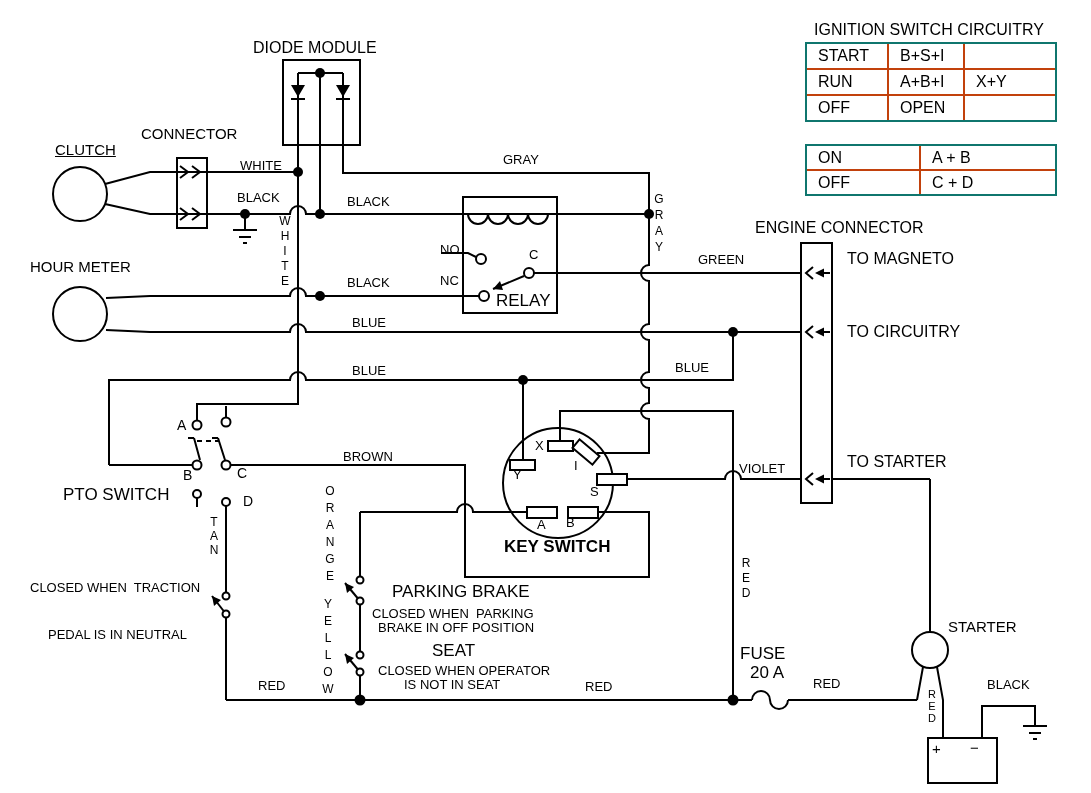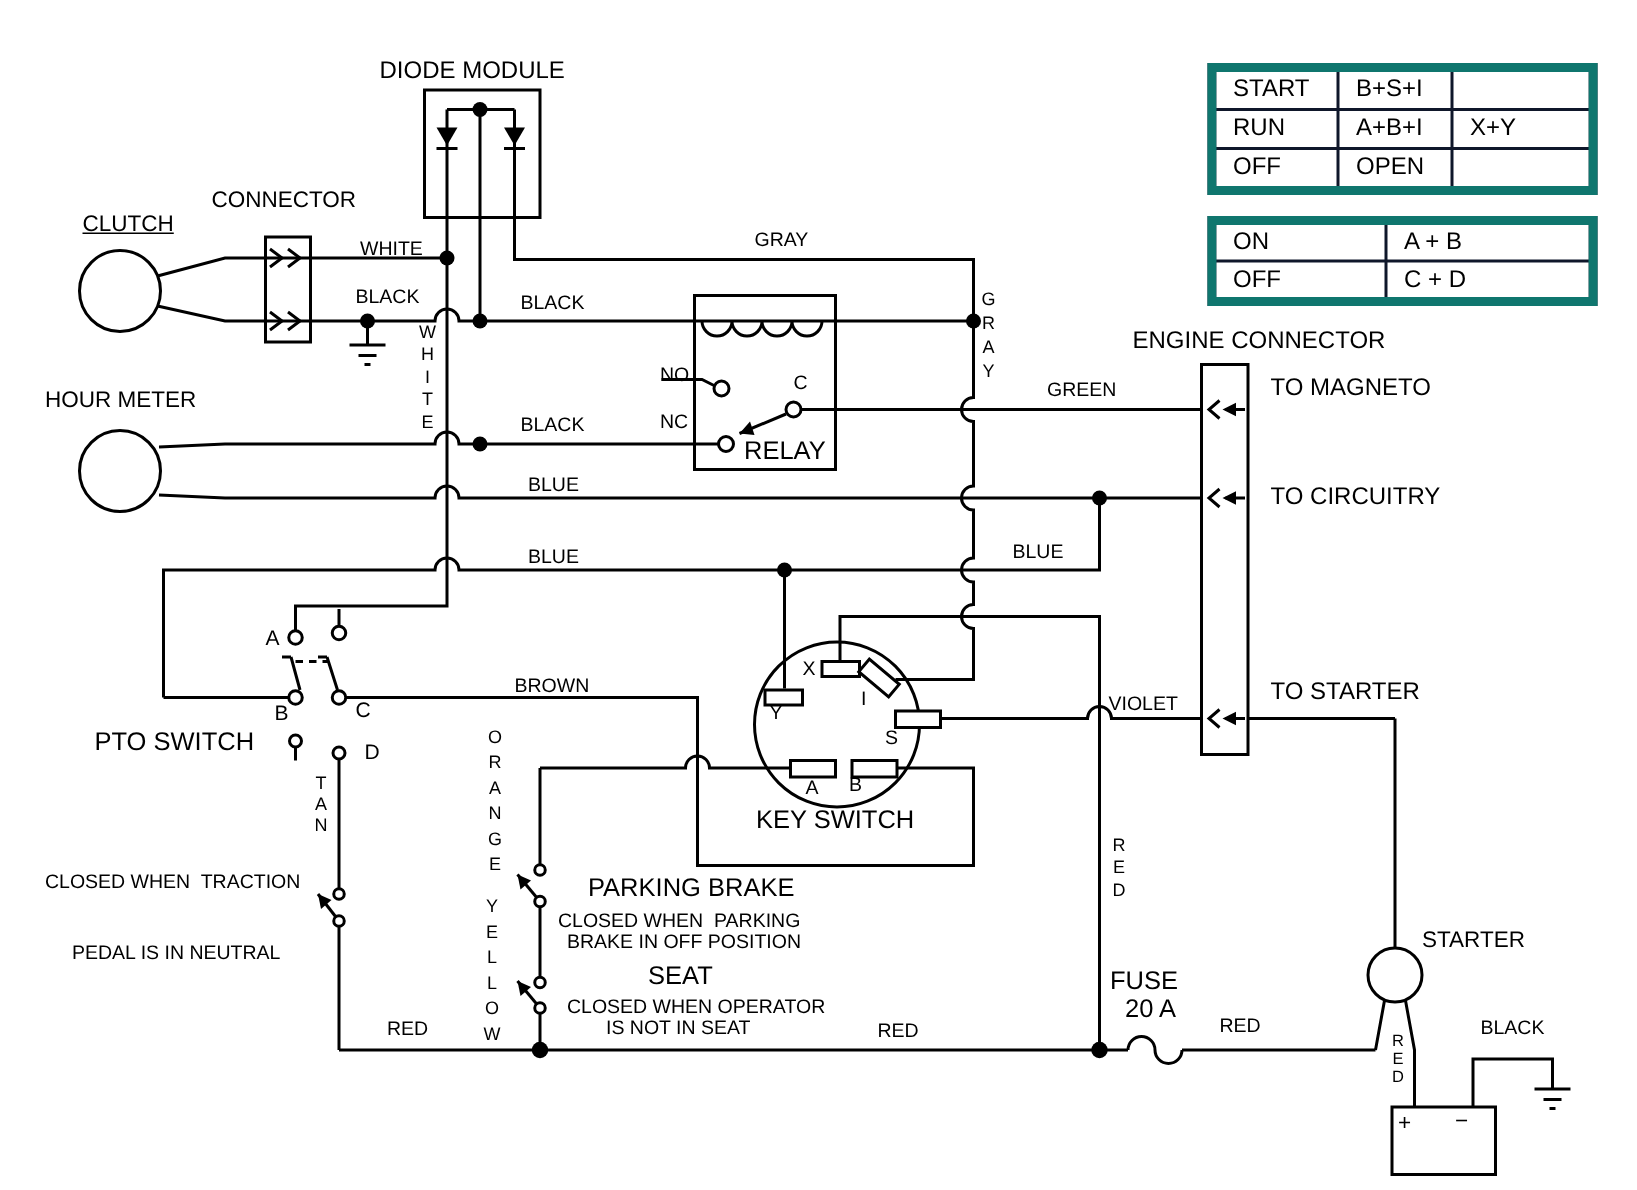--- a/index.html
+++ b/index.html
@@ -7,21 +7,21 @@
          font-family:"Liberation Sans",sans-serif;color:#000;}
   #stage svg{position:absolute;left:0;top:0;}
   .lbl{position:absolute;white-space:pre;line-height:1.05;}
   .s13{font-size:13px;}
   .s14{font-size:14px;}
   .s15{font-size:15px;}
   .s16{font-size:16px;}
   .s17{font-size:17px;}
   .vlbl{position:absolute;writing-mode:vertical-lr;text-orientation:upright;
         white-space:pre;font-size:12px;letter-spacing:2px;line-height:1;}
-  .tbl{position:absolute;display:grid;background:#0f172a;border:6px solid #0f766e;gap:2px;}
+  .tbl{position:absolute;display:grid;background:#c2410c;border:2px solid #0f766e;gap:2px;}
   .tbl>div{background:#fff;font-size:16px;padding-left:11px;display:flex;align-items:center;}
   .ttl{position:absolute;text-align:center;}
 </style>
 </head>
 <body>
 
 <div id="stage">
 
   <svg width="1091" height="793" viewBox="0 0 1091 793">
     <g stroke="#000" stroke-width="2" fill="none">
@@ -152,21 +152,21 @@
       <circle cx="733" cy="700" r="5.5"></circle>
     </g>
   </svg>
 
   <div class="lbl s15" style="left:55px;top:142px;text-decoration:underline;">CLUTCH</div>
   <div class="lbl s15" style="left:141px;top:126px;">CONNECTOR</div>
   <div class="lbl s16" style="left:253px;top:40px;">DIODE MODULE</div>
   <div class="lbl s15" style="left:30px;top:259px;">HOUR METER</div>
   <div class="lbl s17" style="left:496px;top:292px;">RELAY</div>
   <div class="lbl s17" style="left:63px;top:486px;">PTO SWITCH</div>
-  <div class="lbl s17" style="left:504px;top:538px;">KEY SWITCH</div>
+  <div class="lbl s17" style="left:504px;top:538px;font-weight:bold;">KEY SWITCH</div>
   <div class="lbl s16" style="left:733px;top:220px;margin-left:22px;">ENGINE CONNECTOR</div>
   <div class="lbl s17" style="left:392px;top:583px;">PARKING BRAKE</div>
   <div class="lbl s17" style="left:432px;top:642px;">SEAT</div>
   <div class="lbl s15" style="left:948px;top:619px;">STARTER</div>
   <div class="lbl s17" style="left:740px;top:645px;">FUSE</div>
   <div class="lbl s17" style="left:750px;top:664px;">20 A</div>
   <div class="lbl s15" style="left:932px;top:741px;">+</div>
   <div class="lbl s15" style="left:970px;top:740px;">−</div>
 
   <div class="lbl s16" style="left:847px;top:251px;">TO MAGNETO</div>
@@ -213,20 +213,21 @@
   <div class="vlbl" style="left:740px;top:556px;letter-spacing:1px;">RED</div>
   <div class="vlbl" style="left:926px;top:688px;letter-spacing:0;font-size:11px;">RED</div>
 
   <div class="lbl s13" style="left:30px;top:581px;">CLOSED WHEN  TRACTION</div>
   <div class="lbl s13" style="left:48px;top:628px;">PEDAL IS IN NEUTRAL</div>
   <div class="lbl s13" style="left:372px;top:607px;">CLOSED WHEN  PARKING</div>
   <div class="lbl s13" style="left:378px;top:621px;">BRAKE IN OFF POSITION</div>
   <div class="lbl s13" style="left:378px;top:664px;">CLOSED WHEN OPERATOR</div>
   <div class="lbl s13" style="left:404px;top:678px;">IS NOT IN SEAT</div>
 
+  <div class="ttl s16" style="left:805px;top:21px;width:248px;">IGNITION SWITCH CIRCUITRY</div>
   <div class="tbl" style="left:805px;top:42px;width:248px;grid-template-columns:80px 74px 1fr;grid-auto-rows:24px;">
     <div>START</div>
     <div>B+S+I</div>
     <div></div>
     <div>RUN</div>
     <div>A+B+I</div>
     <div>X+Y</div>
     <div>OFF</div>
     <div>OPEN</div>
     <div></div>

